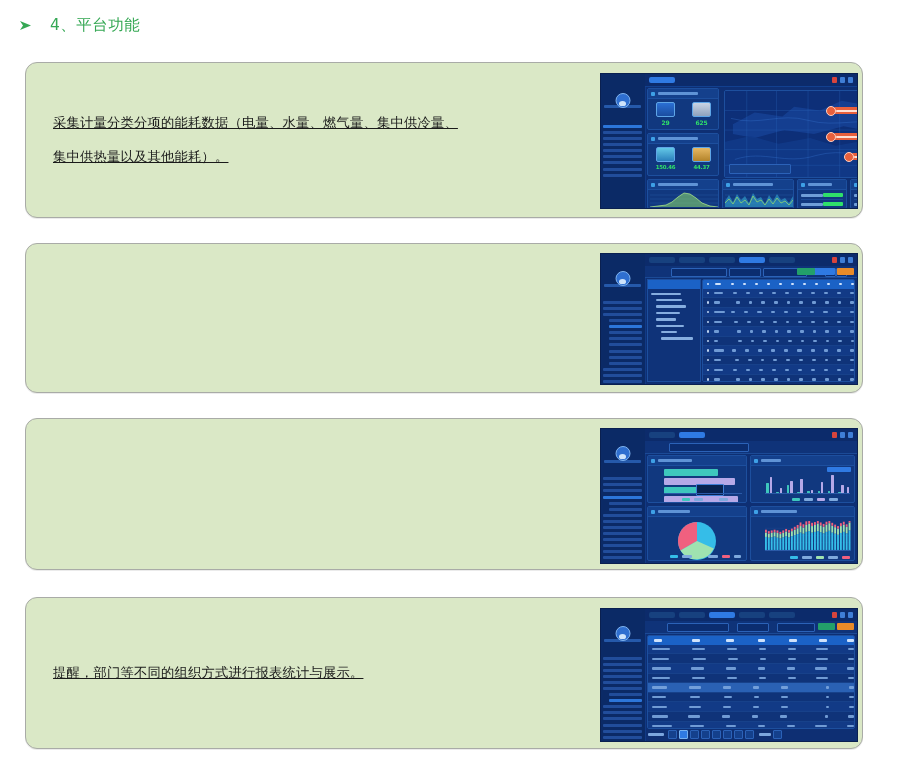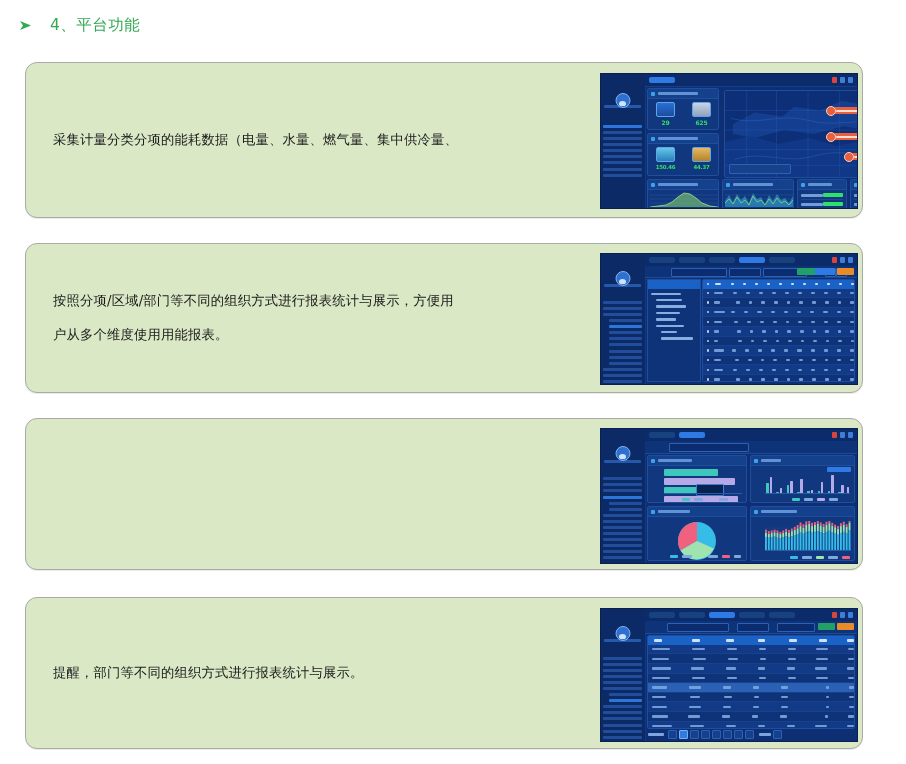--- a/index.html
+++ b/index.html
@@ -34,21 +34,21 @@
     border:1px solid #a9aba7;
     border-radius:12px;
     box-sizing:border-box;
     box-shadow:0 1px 0 rgba(0,0,0,.08);
   }
   .card-text{
     position:absolute;left:27px;top:50%;transform:translateY(-50%);
     width:520px;color:#1a1a1a;font-size:13.3px;line-height:34px;
     letter-spacing:.2px;
   }
-  .card-text p{margin:0;}
+  .card-text p{margin:0;text-decoration:underline;}
 
   
   .shot{
     position:absolute;
     background:#0b2a66;
     overflow:hidden;
     border:1px solid #0a2050;
     box-sizing:border-box;
   }
 
@@ -178,20 +178,21 @@
       <svg width="13" height="11" viewBox="0 0 13 11" aria-hidden="true">
         <path d="M1 1 L12 5.5 L1 10 L4 5.5 Z" fill="#35a854"></path>
       </svg>
     </span>
     <span class="heading-text">4、平台功能</span>
   </div>
 
   <div class="card" style="top:62px;height:156px;">
     <div class="card-text">
       <p>采集计量分类分项的能耗数据（电量、水量、燃气量、集中供冷量、</p>
+      <p>集中供热量以及其他能耗）。</p>
     </div>
 
     <div class="shot" style="left:574px;top:10px;width:258px;height:136px;">
       <div class="mini">
         <div class="mini-side">
           <div class="mini-logo-cap"></div>
           <div class="mini-logo" style="top:14%;"></div>
           <div class="mini-nav" style="top:38%;">
             <i class="sel"></i>
               <i></i>
@@ -326,24 +327,20 @@
                   <span></span>
                 </div>
             </div>
           </div>
         </div>
       </div>
     </div>
   </div>
 
   <div class="card" style="top:243px;height:150px;">
-    <div class="card-text">
-      <p>按照分项/区域/部门等不同的组织方式进行报表统计与展示，方便用</p>
-      <p>户从多个维度使用用能报表。</p>
-    </div>
 
     <div class="shot" style="left:574px;top:9px;width:258px;height:132px;">
       <div class="mini">
         <div class="mini-side">
           <div class="mini-logo-cap"></div>
           <div class="mini-logo" style="top:13%;"></div>
           <div class="mini-nav" style="top:36%;">
             <i></i>
               <i></i>
               <i></i>

